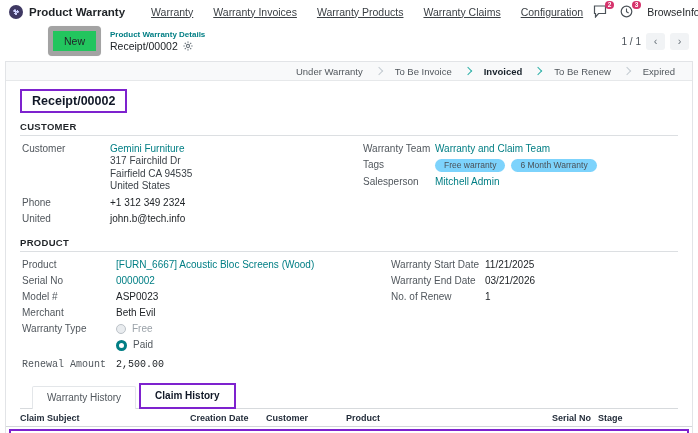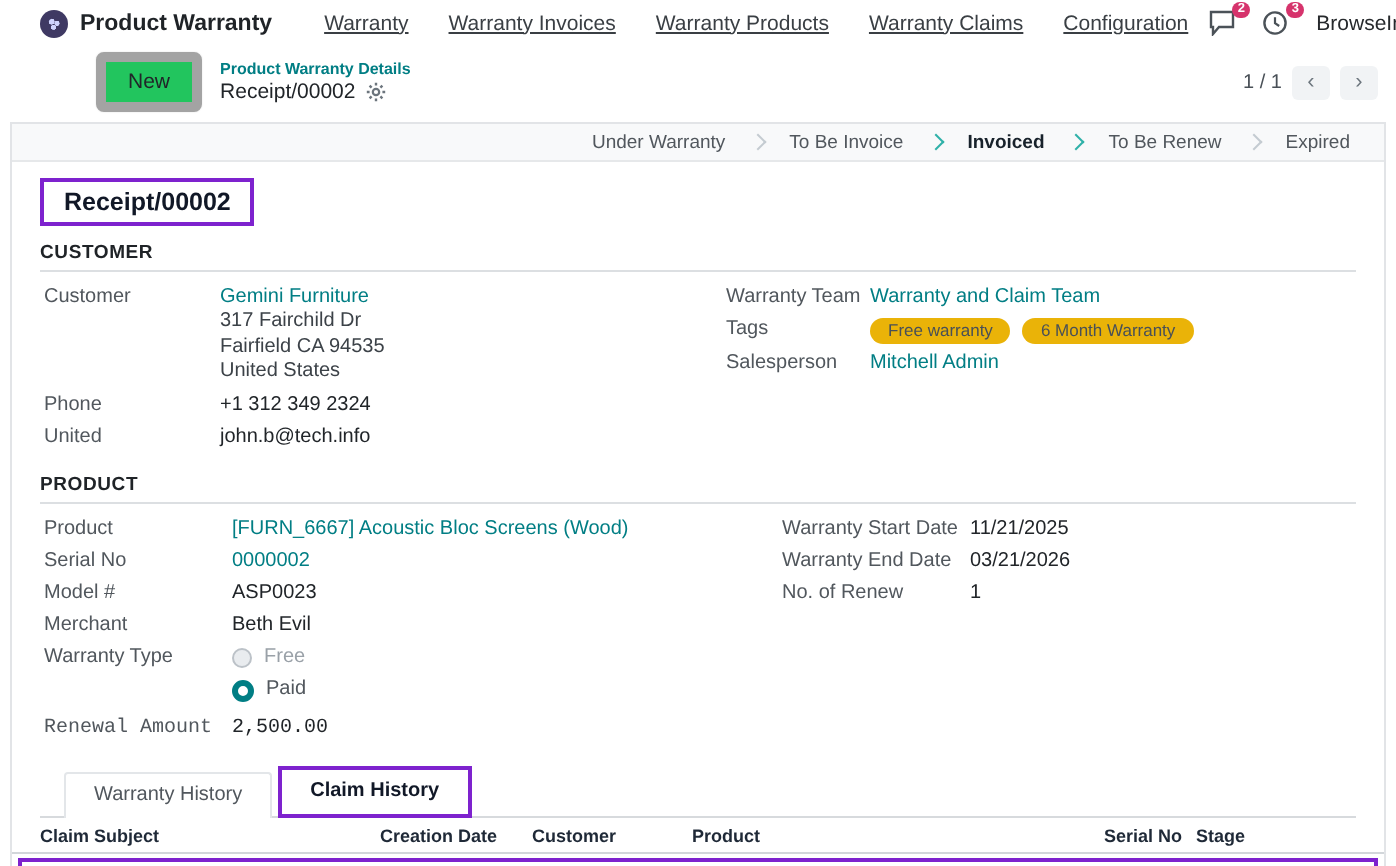--- a/index.html
+++ b/index.html
@@ -3,21 +3,21 @@
 <meta charset="utf-8">
 <style>
   * { box-sizing: border-box; margin: 0; padding: 0; }
   html,body { width: 698px; height: 433px; }
   body {
     font-family: "Liberation Sans", sans-serif;
     background: #fff; color: #3a3f44; overflow: hidden; font-size: 10px;
   }
 
   
-  .navbar { display:flex; align-items:center; height:23px; padding:0 20px; background:#fff; }
+  .navbar { display:flex; align-items:center; height:23px; padding:0 9px; background:#fff; }
   .app-icon { width:14px; height:14px; border-radius:50%; background:#3f3963; margin-right:6px; position:relative; flex:0 0 auto; }
   .app-icon::after { content:""; position:absolute; left:4px; top:4px; width:6px; height:6px; border-radius:50%;
     background: radial-gradient(circle at 30% 30%, #cfd3ff 0 1.4px, transparent 1.6px),
                 radial-gradient(circle at 75% 45%, #cfd3ff 0 1.2px, transparent 1.4px),
                 radial-gradient(circle at 45% 78%, #cfd3ff 0 1.2px, transparent 1.4px); }
   .brand { font-size:11.5px; font-weight:bold; color:#1f2327; margin-right:16px; white-space:nowrap; cursor:pointer; }
   .menu-item { font-size:10.5px; color:#3a3f44; margin:0 10px; white-space:nowrap; cursor:pointer;text-decoration:underline; }
   .nav-right { margin-left:auto; display:flex; align-items:center; gap:12px; }
   .icon-wrap { position:relative; width:15px; height:14px; cursor:pointer; }
   .icon-wrap svg { display:block; }
@@ -60,21 +60,21 @@
   .cust-left .field  { grid-template-columns:88px 1fr; }
   .cust-right .field { grid-template-columns:72px 1fr; }
   .prod-left .field  { grid-template-columns:94px 1fr; }
   .prod-right .field { grid-template-columns:94px 1fr;margin-left:28px; }
   .field-label { color:#51575d; }
   .field-value { color:#212529; }
   .link { color:#017e84; cursor:pointer; }
   .addr-line { line-height:12.5px; color:#3c4248; }
 
   .tags { display:flex; gap:6px; }
-  .tag { background:#eab308; border-radius:9px; padding:2px 9px; font-size:8.5px; color:#495057; line-height:1; }
+  .tag { background:#7dd3fc; border-radius:9px; padding:2px 9px; font-size:8.5px; color:#495057; line-height:1; }
 
   .radio-line { display:flex; align-items:center; gap:6px; margin-bottom:3px; height:13px; }
   .radio-off { width:10px; height:10px; border-radius:50%; border:1px solid #bcc2c8; background:#e9ecef; cursor:pointer; }
   .radio-on  { width:11px; height:11px; border-radius:50%; border:3.2px solid #017e84; background:#fff; cursor:pointer; }
   .rlabel-off { color:#9aa1a8; }
   .rlabel-on  { color:#51575d; }
 
   
   .tabs { display:flex; margin:8px 14px 0; padding-left:12px; border-bottom:1px solid #d7dadd; align-items:flex-end; gap:3px; }
   .tab { font-size:10px; padding:5px 14px 6px; color:#51575d; background:#fff;

